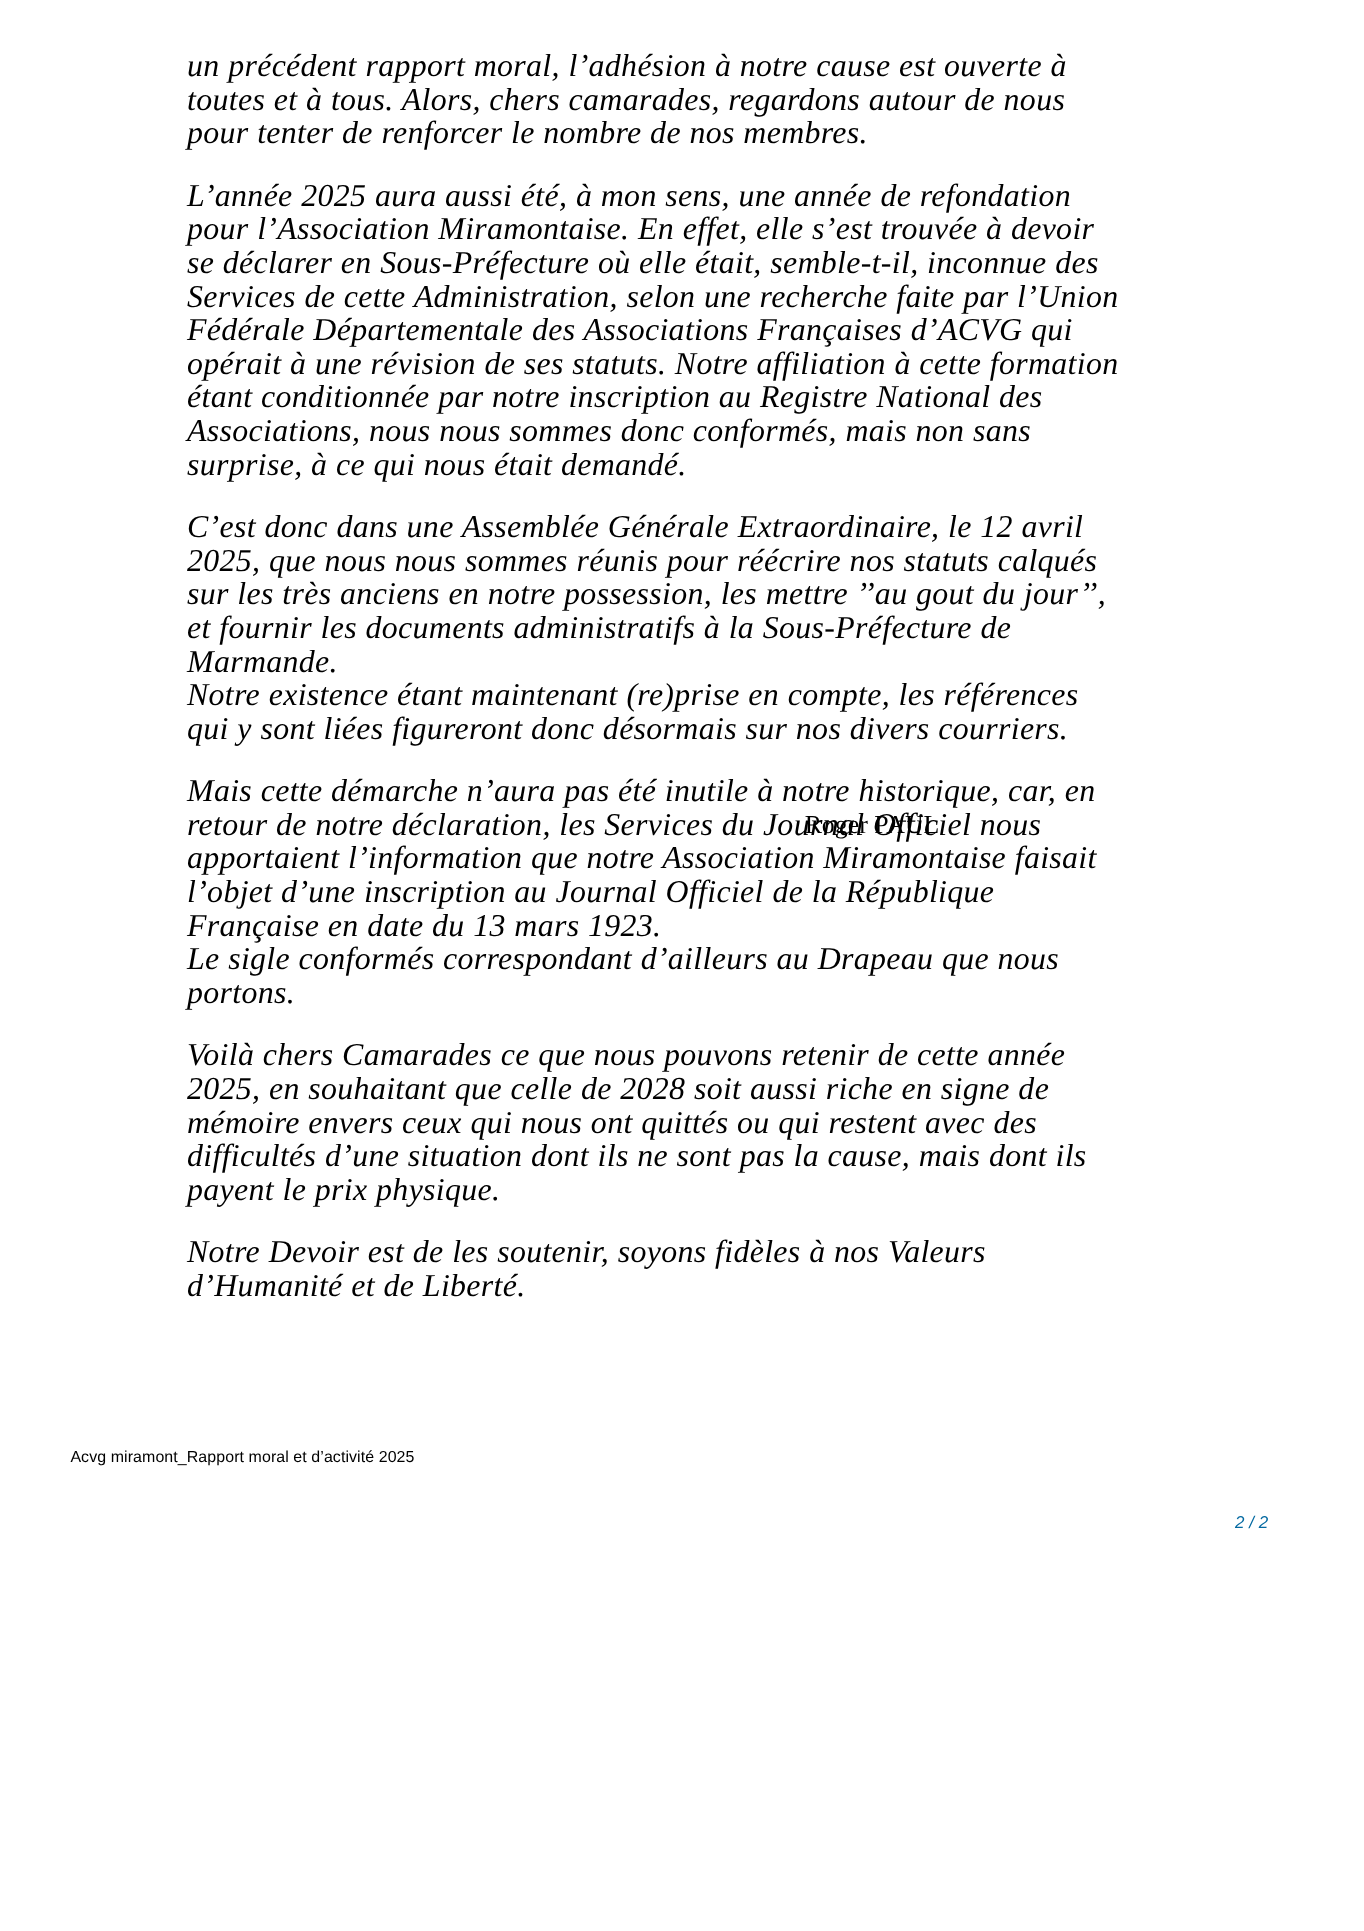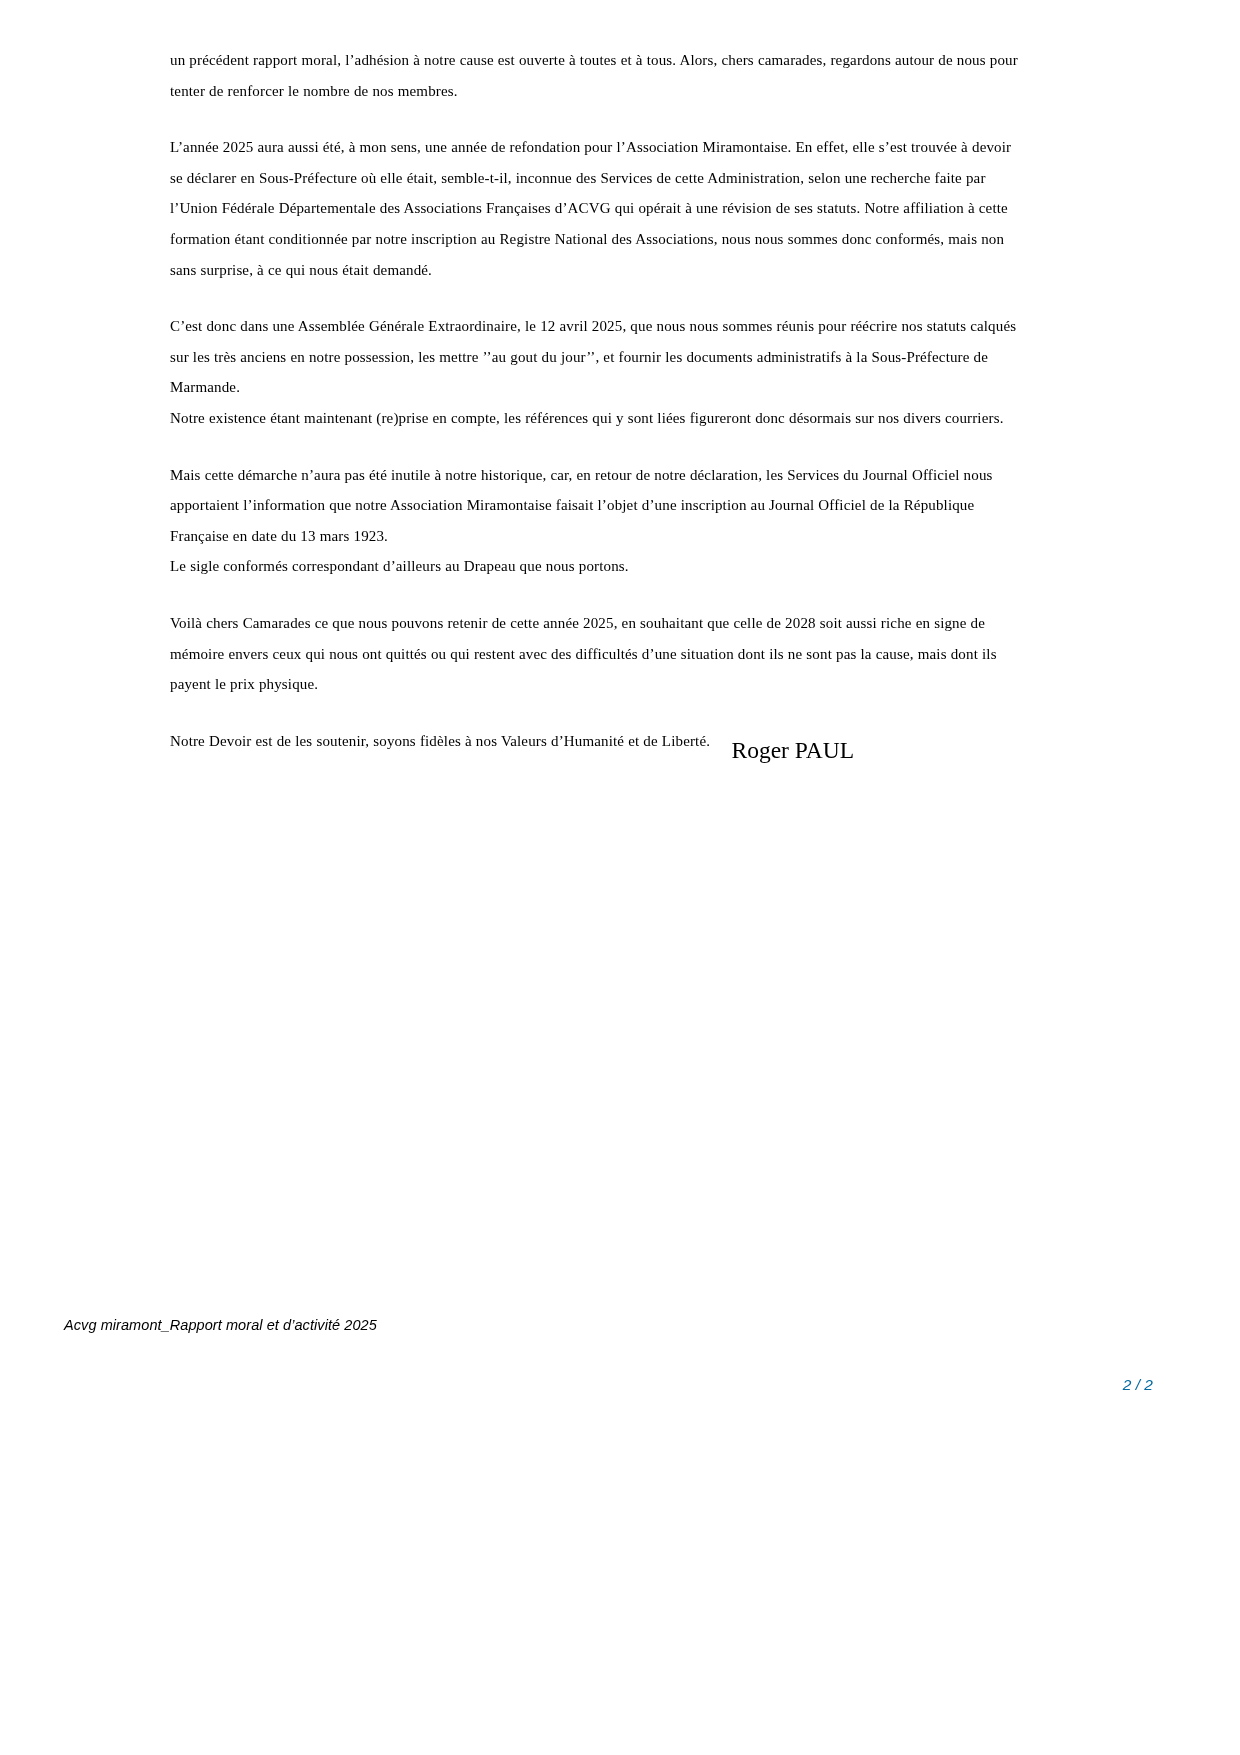--- a/index.html
+++ b/index.html
@@ -26,26 +26,27 @@
   }
 
   .content {
     position: absolute;
     left: 170px;
     top: 45px;
     width: 852px;
   }
 
   .para {
-    font-size: 15px;
+    font-size: 29px;
     line-height: 30.6px;
     text-align: left;
     margin: 0 0 26px 0;
     letter-spacing: 0.01em;
     word-spacing: 0.01em;
+    font-style: italic;
   }
 
   .para.tight {
     margin-bottom: 0;
   }
 
   .signature {
     position: absolute;
     left: 160px;
     top: 735px;
@@ -55,21 +56,20 @@
     text-align: right;
     padding-right: 158px;
     box-sizing: border-box;
   }
 
   .footer-note {
     position: absolute;
     left: 64px;
     top: 1316px;
     font-family: "Liberation Sans", "DejaVu Sans", sans-serif;
-    font-style: italic;
     font-size: 14.5px;
     line-height: 18px;
     color: #000000;
     letter-spacing: 0.005em;
     text-align: center;
   }
 
   .page-number {
     position: absolute;
     right: 87px;

